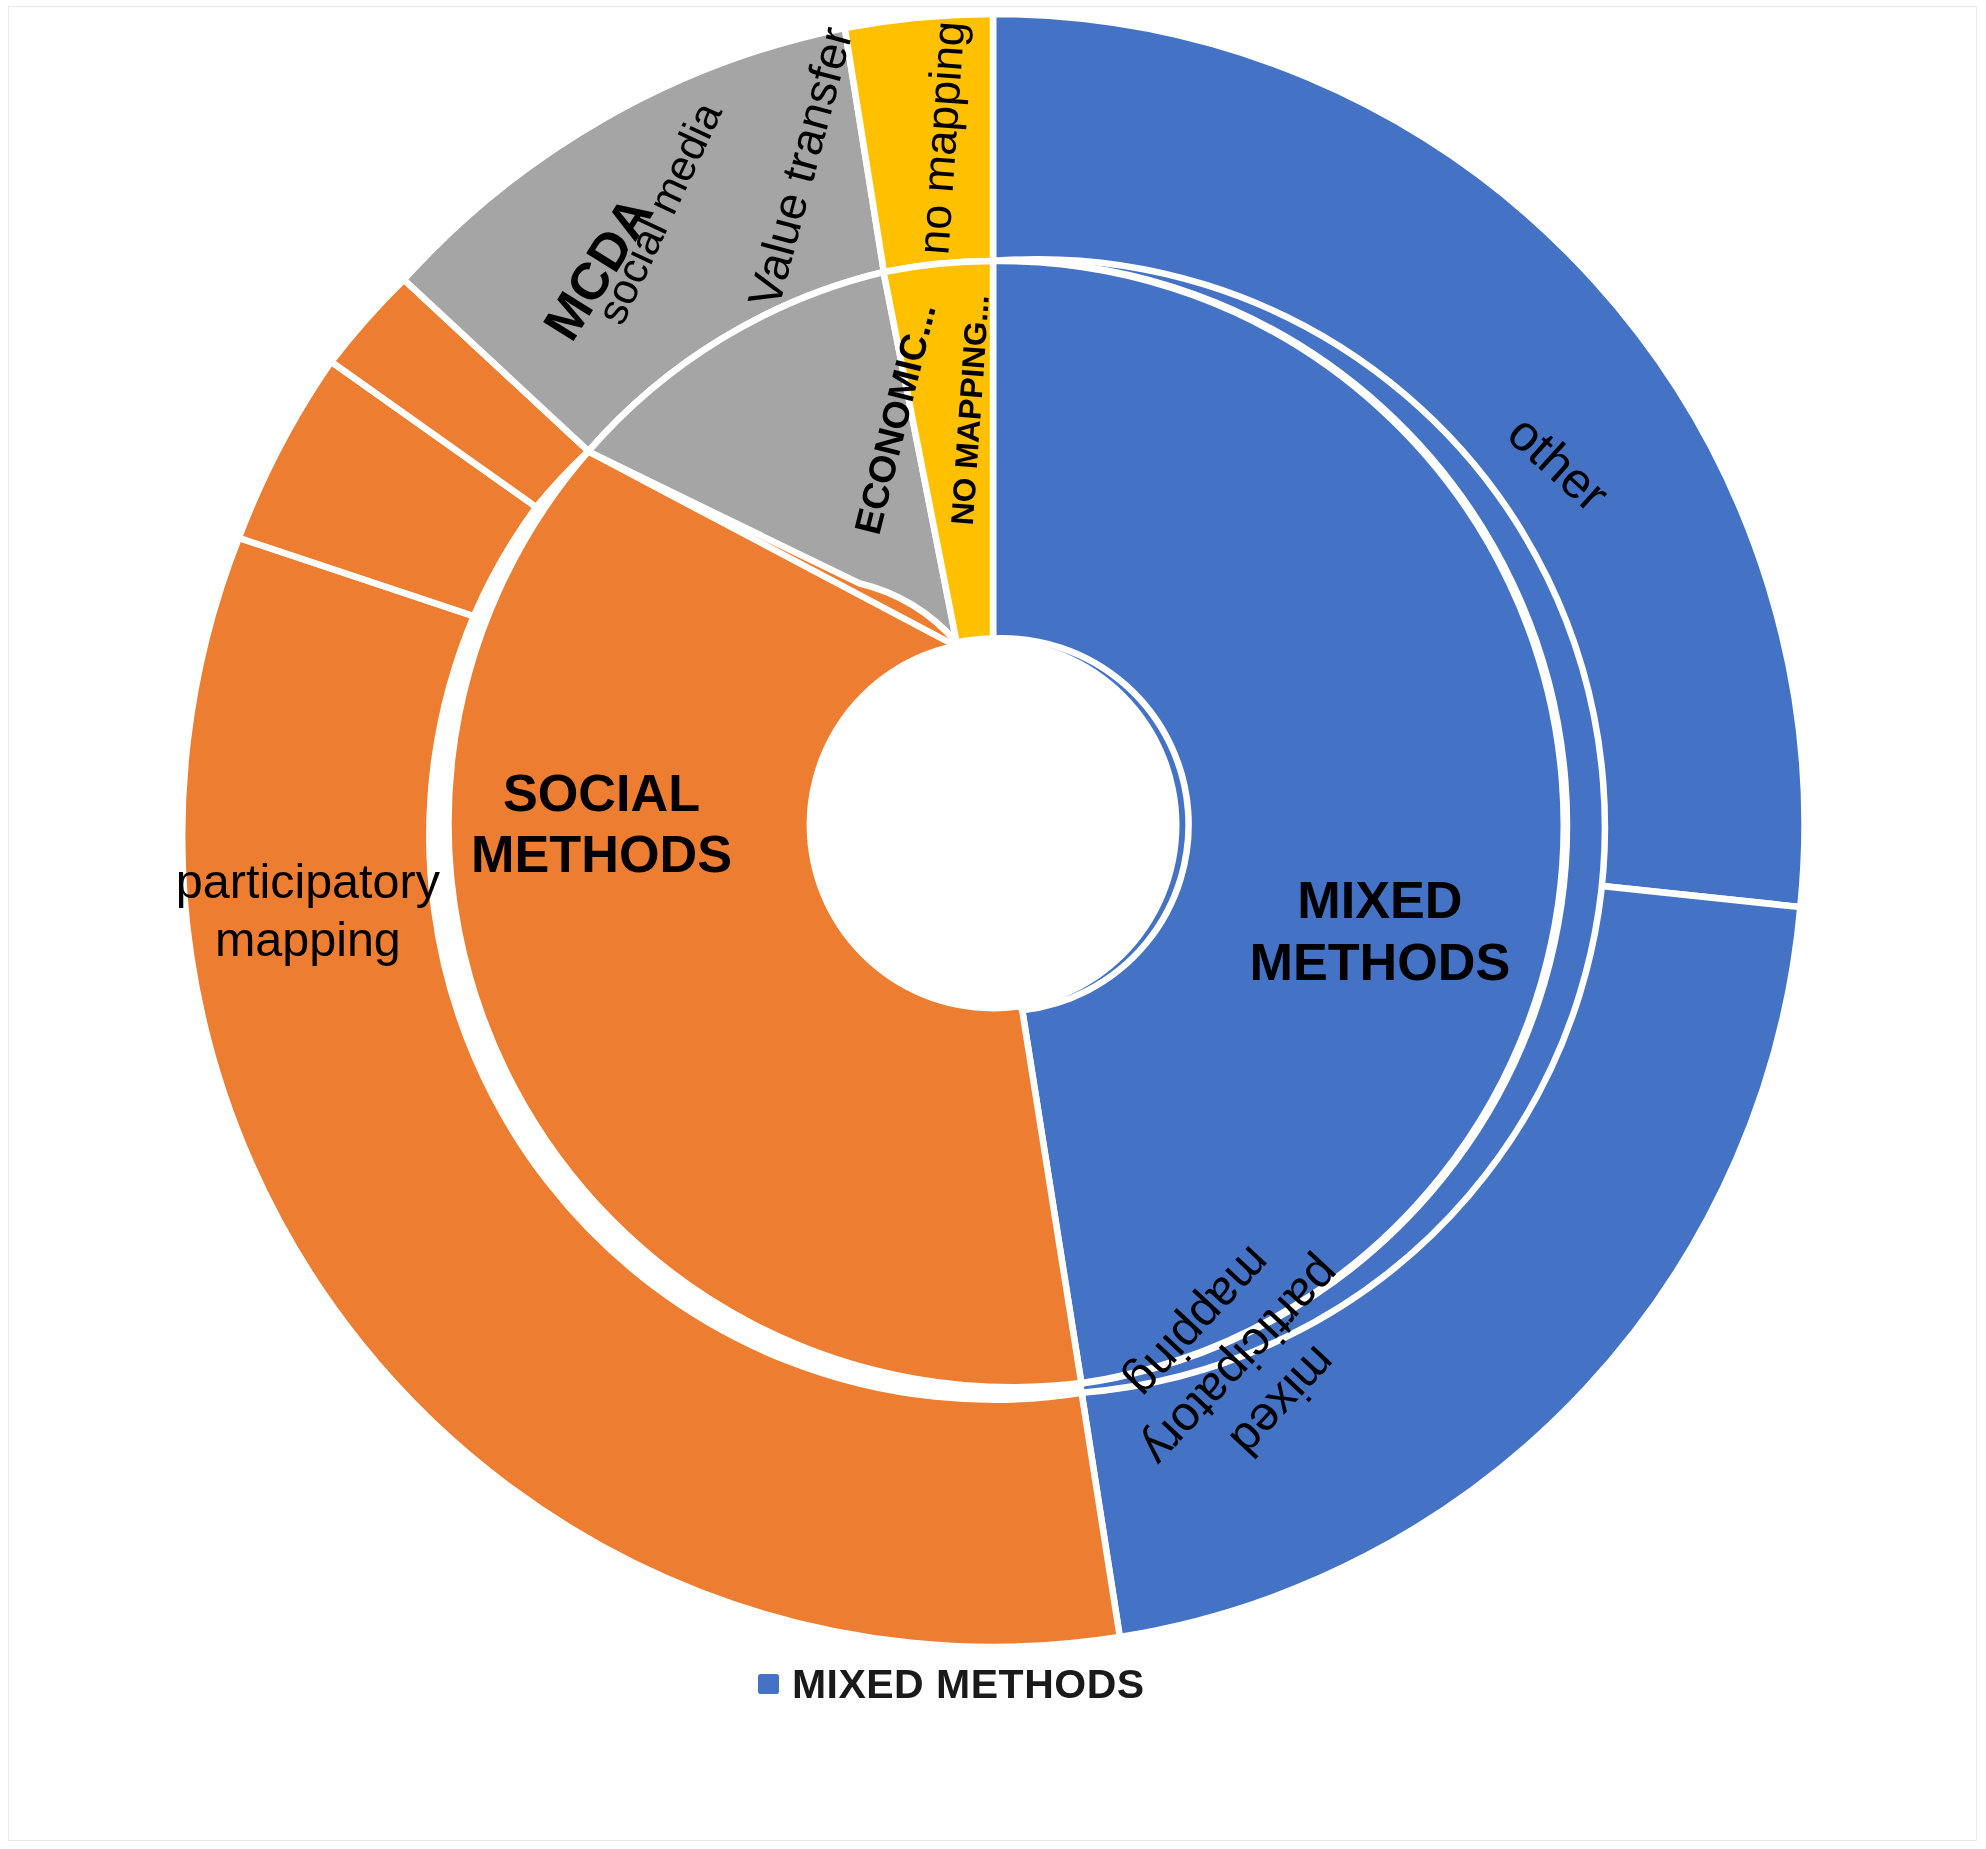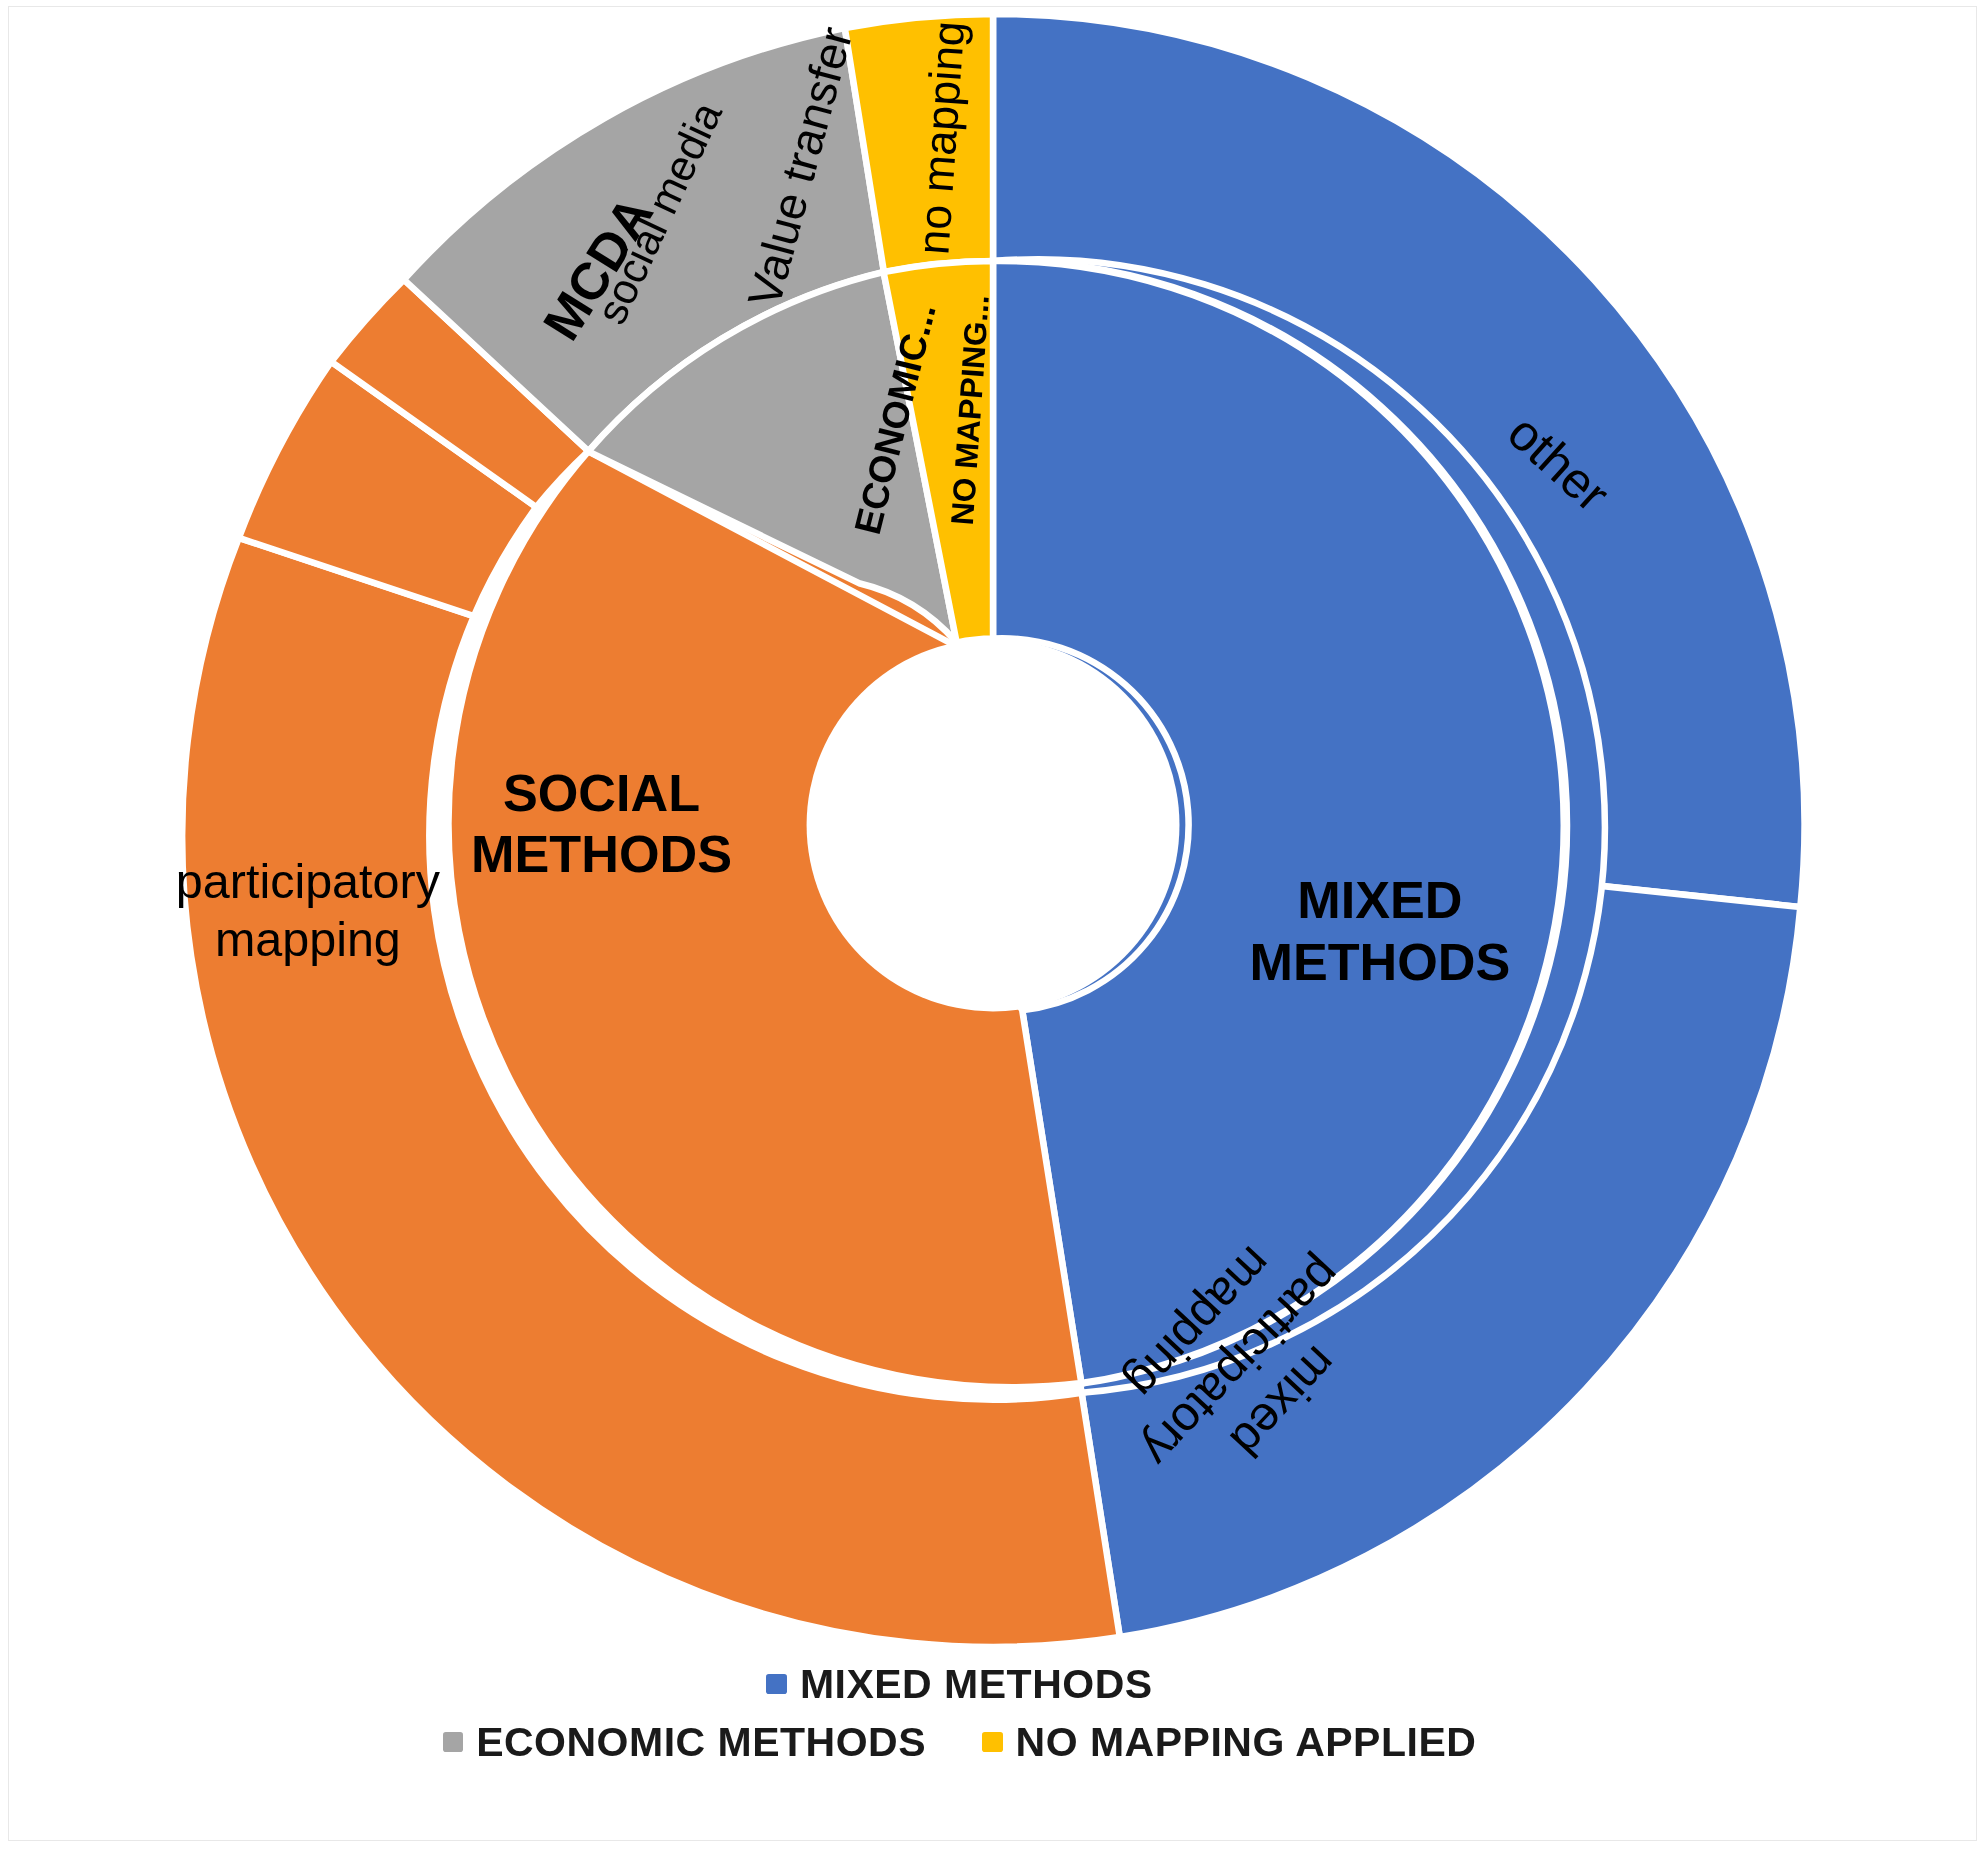--- a/index.html
+++ b/index.html
@@ -1,21 +1,21 @@
 <!DOCTYPE html>
 <html style="font-size:15px"><head>
 <meta charset="utf-8">
 <style>
   html,body{margin:0;padding:0;background:#ffffff;}
   body{width:1987px;height:1850px;font-family:"Liberation Sans",sans-serif;position:relative;overflow:hidden;}
   .frame{position:absolute;left:7.5px;top:5.6px;width:1969px;height:1835px;border:1.9px solid #e8e8e8;box-sizing:border-box;background:#fff;}
   .chart-area{position:absolute;left:0;top:0;width:1987px;height:1650px;}
   svg{display:block;}
   .slice-label{font-family:"Liberation Sans",sans-serif;fill:#000;dominant-baseline:middle;text-anchor:middle;}
-  .legend{position:absolute;left:8px;top:1655px;width:1903px;height:177px;}
+  .legend{position:absolute;left:0;top:1655px;width:1903px;height:177px;}
   .legend-row{display:flex;justify-content:center;align-items:center;gap:56px;height:58px;}
   .legend-item{display:flex;align-items:center;gap:13px;}
   .legend-swatch{width:20.5px;height:20.5px;border-radius:2.8px;display:inline-block;}
   .legend-text{font-size:41px;font-weight:bold;color:#1a1a1a;font-family:"Liberation Sans",sans-serif;letter-spacing:0.5px;}
 </style>
 </head>
 <body>
 
 <div class="frame"></div>
 
@@ -88,24 +88,14 @@
   </svg>
 </div>
 
 <div class="legend">
   <div class="legend-row">
     <div class="legend-item">
       <span class="legend-swatch" style="background:#4472c4"></span>
       <span class="legend-text">MIXED METHODS</span>
     </div>
   </div>
-  <div class="legend-row">
-    <div class="legend-item">
-      <span class="legend-swatch" style="background:#a5a5a5"></span>
-      <span class="legend-text">ECONOMIC METHODS</span>
-    </div>
-    <div class="legend-item">
-      <span class="legend-swatch" style="background:#ffc000"></span>
-      <span class="legend-text">NO MAPPING APPLIED</span>
-    </div>
-  </div>
 </div>
 
 
 </body></html>

